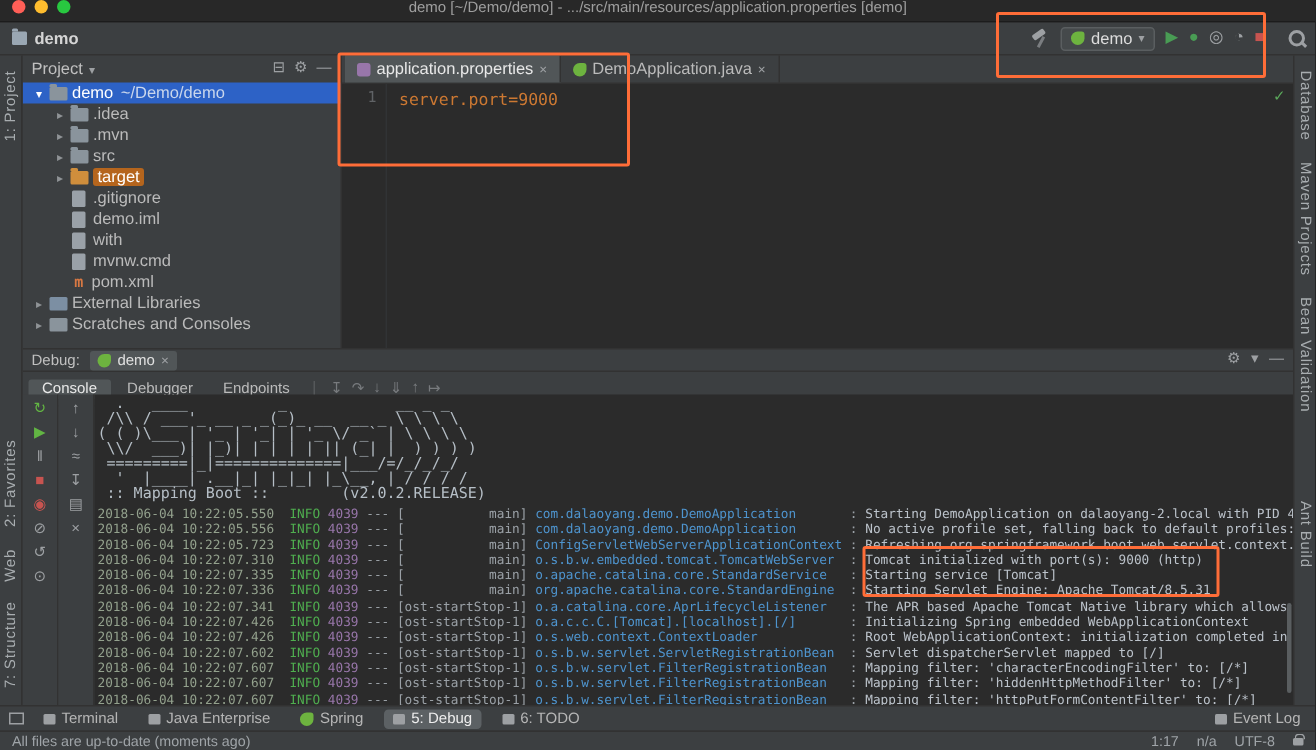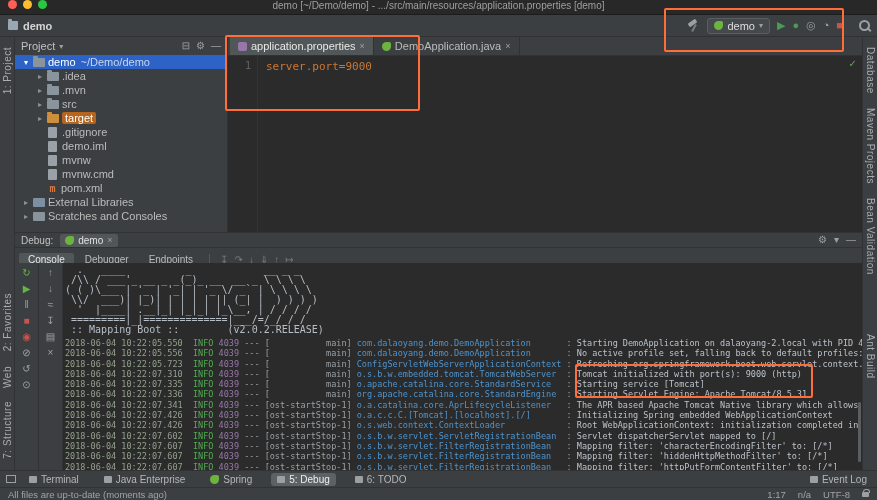--- a/index.html
+++ b/index.html
@@ -208,21 +208,21 @@
           <span class="tlabel">.gitignore</span>
         </div>
         <div class="tree-row" style="padding-left: 20px;">
           <span class="arrow"></span>
           <span class="ticon file"></span>
           <span class="tlabel">demo.iml</span>
         </div>
         <div class="tree-row" style="padding-left: 20px;">
           <span class="arrow"></span>
           <span class="ticon file"></span>
-          <span class="tlabel">mvnw</span>
+          <span class="tlabel">with</span>
         </div>
         <div class="tree-row" style="padding-left: 20px;">
           <span class="arrow"></span>
           <span class="ticon file"></span>
           <span class="tlabel">mvnw.cmd</span>
         </div>
         <div class="tree-row" style="padding-left: 20px;">
           <span class="arrow"></span>
           <span class="ticon maven">m</span>
           <span class="tlabel">pom.xml</span>
@@ -309,22 +309,22 @@
           <span class="cic" style="color: rgb(157, 160, 163);">↧</span>
           <span class="cic" style="color: rgb(157, 160, 163);">▤</span>
           <span class="cic" style="color: rgb(157, 160, 163);">×</span>
         </div>
       <div class="console">
         <div>
             <div class="banner-line">  .   ____          _            __ _ _</div>
             <div class="banner-line"> /\\ / ___'_ __ _ _(_)_ __  __ _ \ \ \ \</div>
             <div class="banner-line">( ( )\___ | '_ | '_| | '_ \/ _` | \ \ \ \</div>
             <div class="banner-line"> \\/  ___)| |_)| | | | | || (_| |  ) ) ) )</div>
+            <div class="banner-line"> =========|_|==============|___/=/_/_/_/</div>
             <div class="banner-line">  '  |____| .__|_| |_|_| |_\__, | / / / /</div>
-            <div class="banner-line"> =========|_|==============|___/=/_/_/_/</div>
           </div>
         <div class="banner-line"> :: Mapping Boot ::        (v2.0.2.RELEASE)</div>
         <div id="console-logs">
             <div class="log-line"><span class="c-ts">2018-06-04 10:22:05.550  </span><span class="c-level">INFO</span><span class="c-dim"> </span><span class="c-pid">4039</span><span class="c-dim"> --- </span><span class="c-dim">[           main] </span><span class="c-logger">com.dalaoyang.demo.DemoApplication      </span><span class="c-dim"> : </span><span class="c-msg">Starting DemoApplication on dalaoyang-2.local with PID 4039 (/User</span></div>
             <div class="log-line"><span class="c-ts">2018-06-04 10:22:05.556  </span><span class="c-level">INFO</span><span class="c-dim"> </span><span class="c-pid">4039</span><span class="c-dim"> --- </span><span class="c-dim">[           main] </span><span class="c-logger">com.dalaoyang.demo.DemoApplication      </span><span class="c-dim"> : </span><span class="c-msg">No active profile set, falling back to default profiles: default</span></div>
             <div class="log-line"><span class="c-ts">2018-06-04 10:22:05.723  </span><span class="c-level">INFO</span><span class="c-dim"> </span><span class="c-pid">4039</span><span class="c-dim"> --- </span><span class="c-dim">[           main] </span><span class="c-logger">ConfigServletWebServerApplicationContext</span><span class="c-dim"> : </span><span class="c-msg">Refreshing org.springframework.boot.web.servlet.context.Annotation</span></div>
             <div class="log-line"><span class="c-ts">2018-06-04 10:22:07.310  </span><span class="c-level">INFO</span><span class="c-dim"> </span><span class="c-pid">4039</span><span class="c-dim"> --- </span><span class="c-dim">[           main] </span><span class="c-logger">o.s.b.w.embedded.tomcat.TomcatWebServer </span><span class="c-dim"> : </span><span class="c-msg">Tomcat initialized with port(s): 9000 (http)</span></div>
             <div class="log-line"><span class="c-ts">2018-06-04 10:22:07.335  </span><span class="c-level">INFO</span><span class="c-dim"> </span><span class="c-pid">4039</span><span class="c-dim"> --- </span><span class="c-dim">[           main] </span><span class="c-logger">o.apache.catalina.core.StandardService  </span><span class="c-dim"> : </span><span class="c-msg">Starting service [Tomcat]</span></div>
             <div class="log-line"><span class="c-ts">2018-06-04 10:22:07.336  </span><span class="c-level">INFO</span><span class="c-dim"> </span><span class="c-pid">4039</span><span class="c-dim"> --- </span><span class="c-dim">[           main] </span><span class="c-logger">org.apache.catalina.core.StandardEngine </span><span class="c-dim"> : </span><span class="c-msg">Starting Servlet Engine: Apache Tomcat/8.5.31</span></div>
             <div class="log-line"><span class="c-ts">2018-06-04 10:22:07.341  </span><span class="c-level">INFO</span><span class="c-dim"> </span><span class="c-pid">4039</span><span class="c-dim"> --- </span><span class="c-dim">[ost-startStop-1] </span><span class="c-logger">o.a.catalina.core.AprLifecycleListener  </span><span class="c-dim"> : </span><span class="c-msg">The APR based Apache Tomcat Native library which allows optimal pe</span></div>
@@ -335,21 +335,21 @@
             <div class="log-line"><span class="c-ts">2018-06-04 10:22:07.607  </span><span class="c-level">INFO</span><span class="c-dim"> </span><span class="c-pid">4039</span><span class="c-dim"> --- </span><span class="c-dim">[ost-startStop-1] </span><span class="c-logger">o.s.b.w.servlet.FilterRegistrationBean  </span><span class="c-dim"> : </span><span class="c-msg">Mapping filter: 'hiddenHttpMethodFilter' to: [/*]</span></div>
             <div class="log-line"><span class="c-ts">2018-06-04 10:22:07.607  </span><span class="c-level">INFO</span><span class="c-dim"> </span><span class="c-pid">4039</span><span class="c-dim"> --- </span><span class="c-dim">[ost-startStop-1] </span><span class="c-logger">o.s.b.w.servlet.FilterRegistrationBean  </span><span class="c-dim"> : </span><span class="c-msg">Mapping filter: 'httpPutFormContentFilter' to: [/*]</span></div>
           </div>
         <div class="vscroll"></div>
       </div>
     </div>
   </div>
 
   <div id="status-windows">
     <span class="switcher"></span>
-    <span style="display:flex;gap:13px;align-items:center;">
+    <span style="display:flex;gap:8px;align-items:center;">
         <div class="swin">
           <span class="swic"></span>
           <span>Terminal</span>
         </div>
         <div class="swin">
           <span class="swic"></span>
           <span>Java Enterprise</span>
         </div>
         <div class="swin">
           <span class="leaf"></span>

